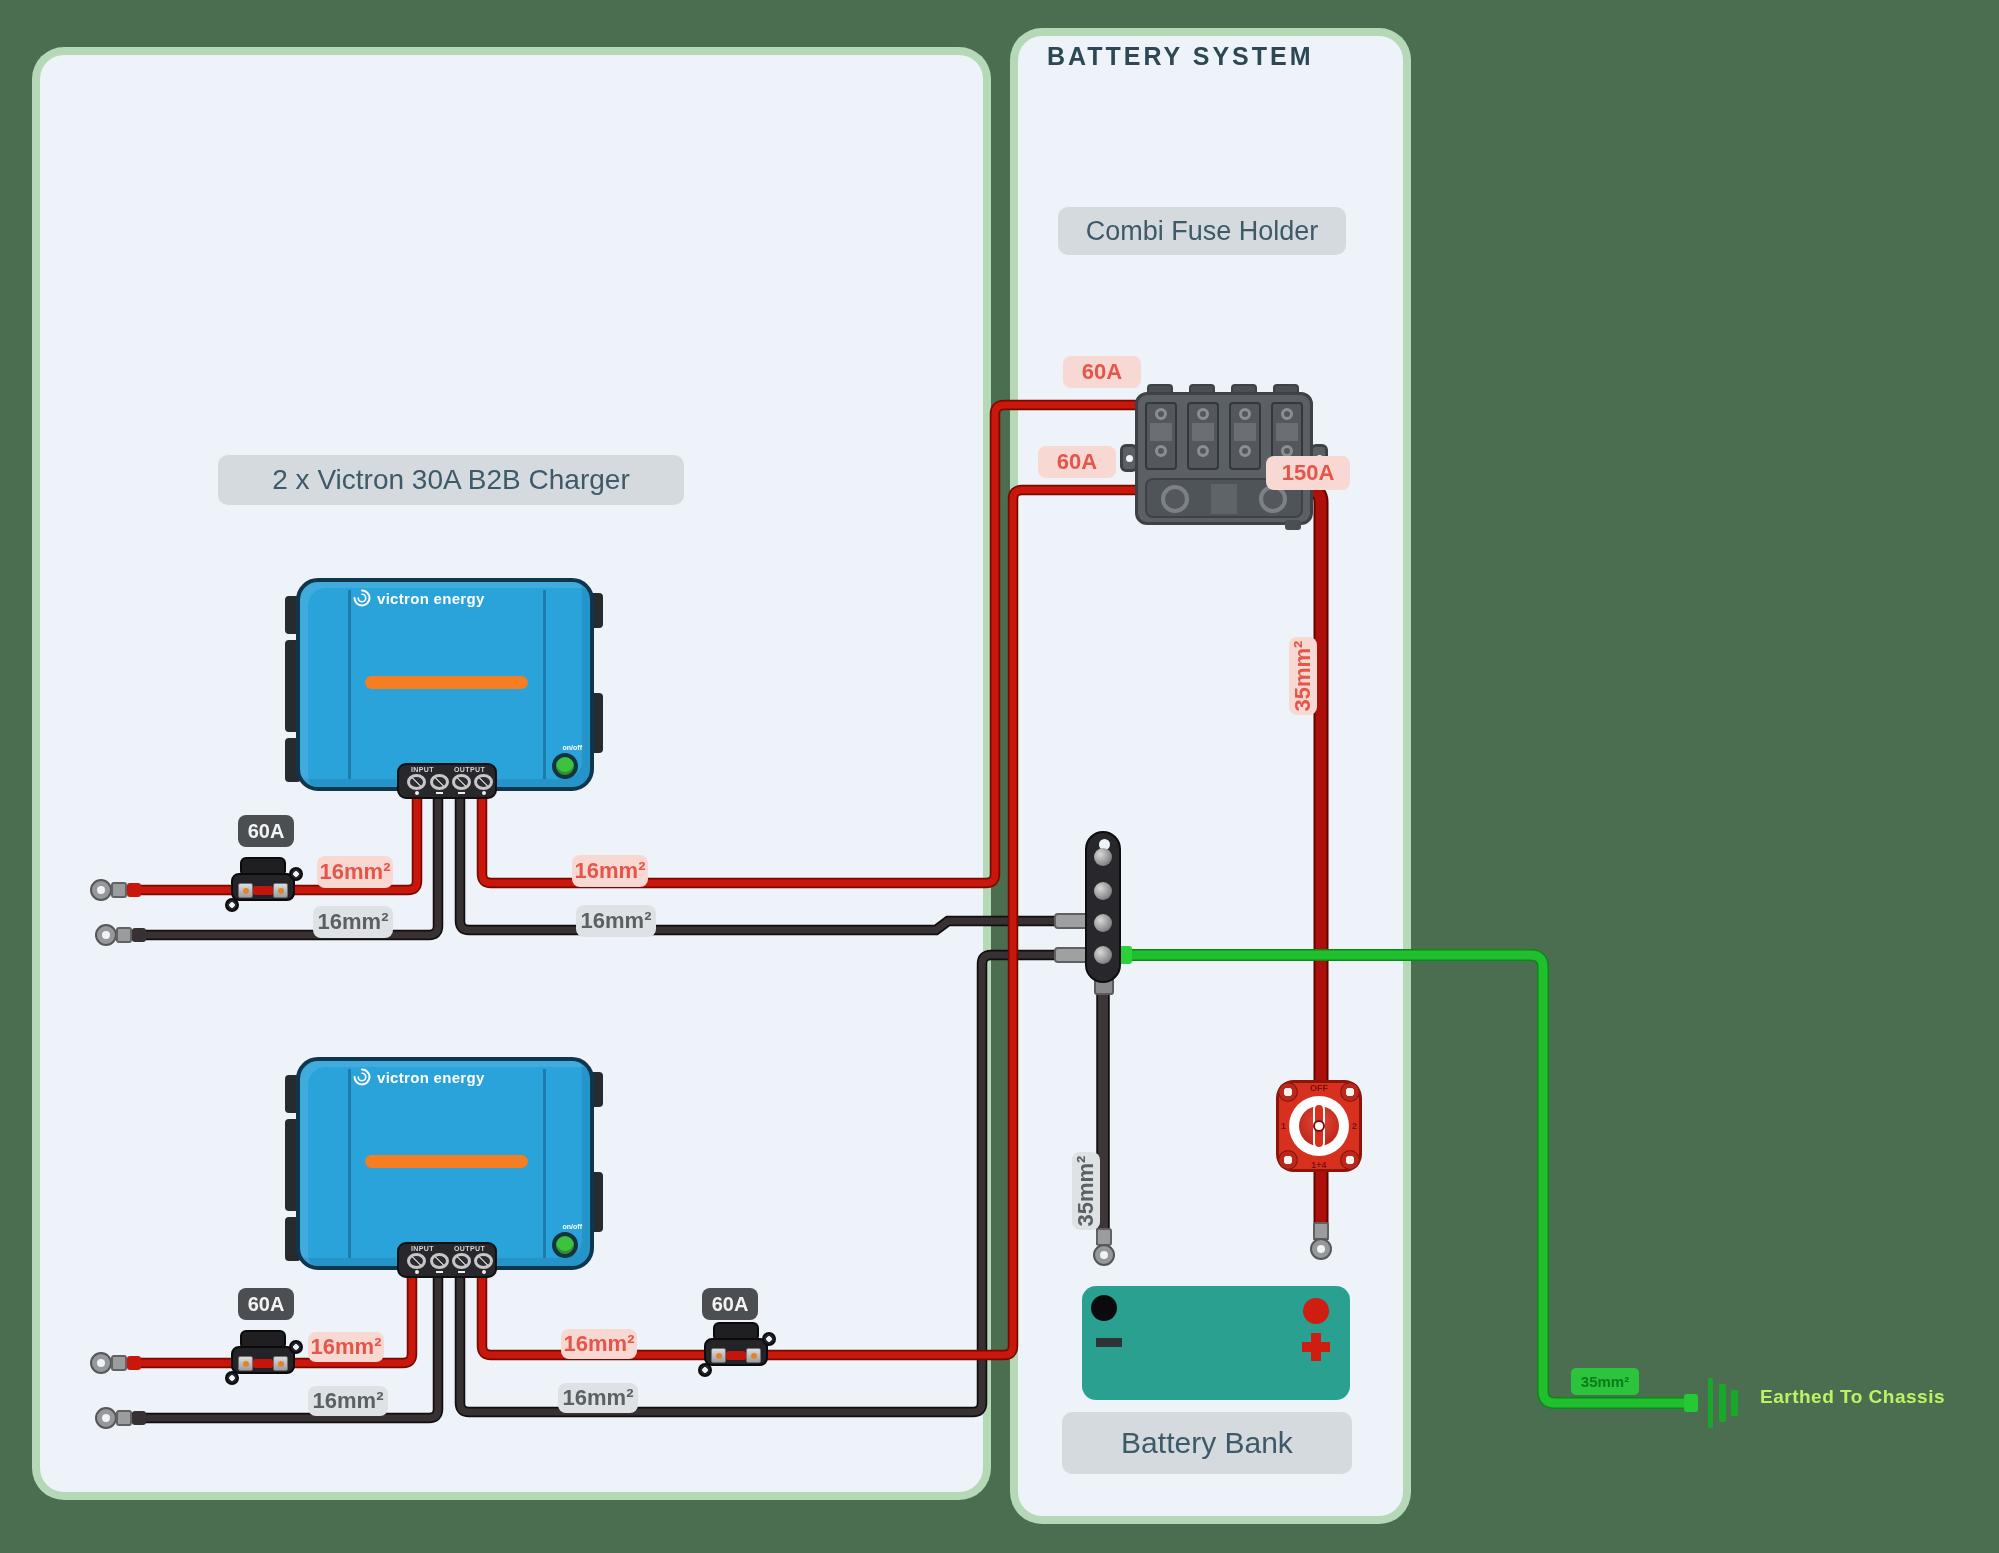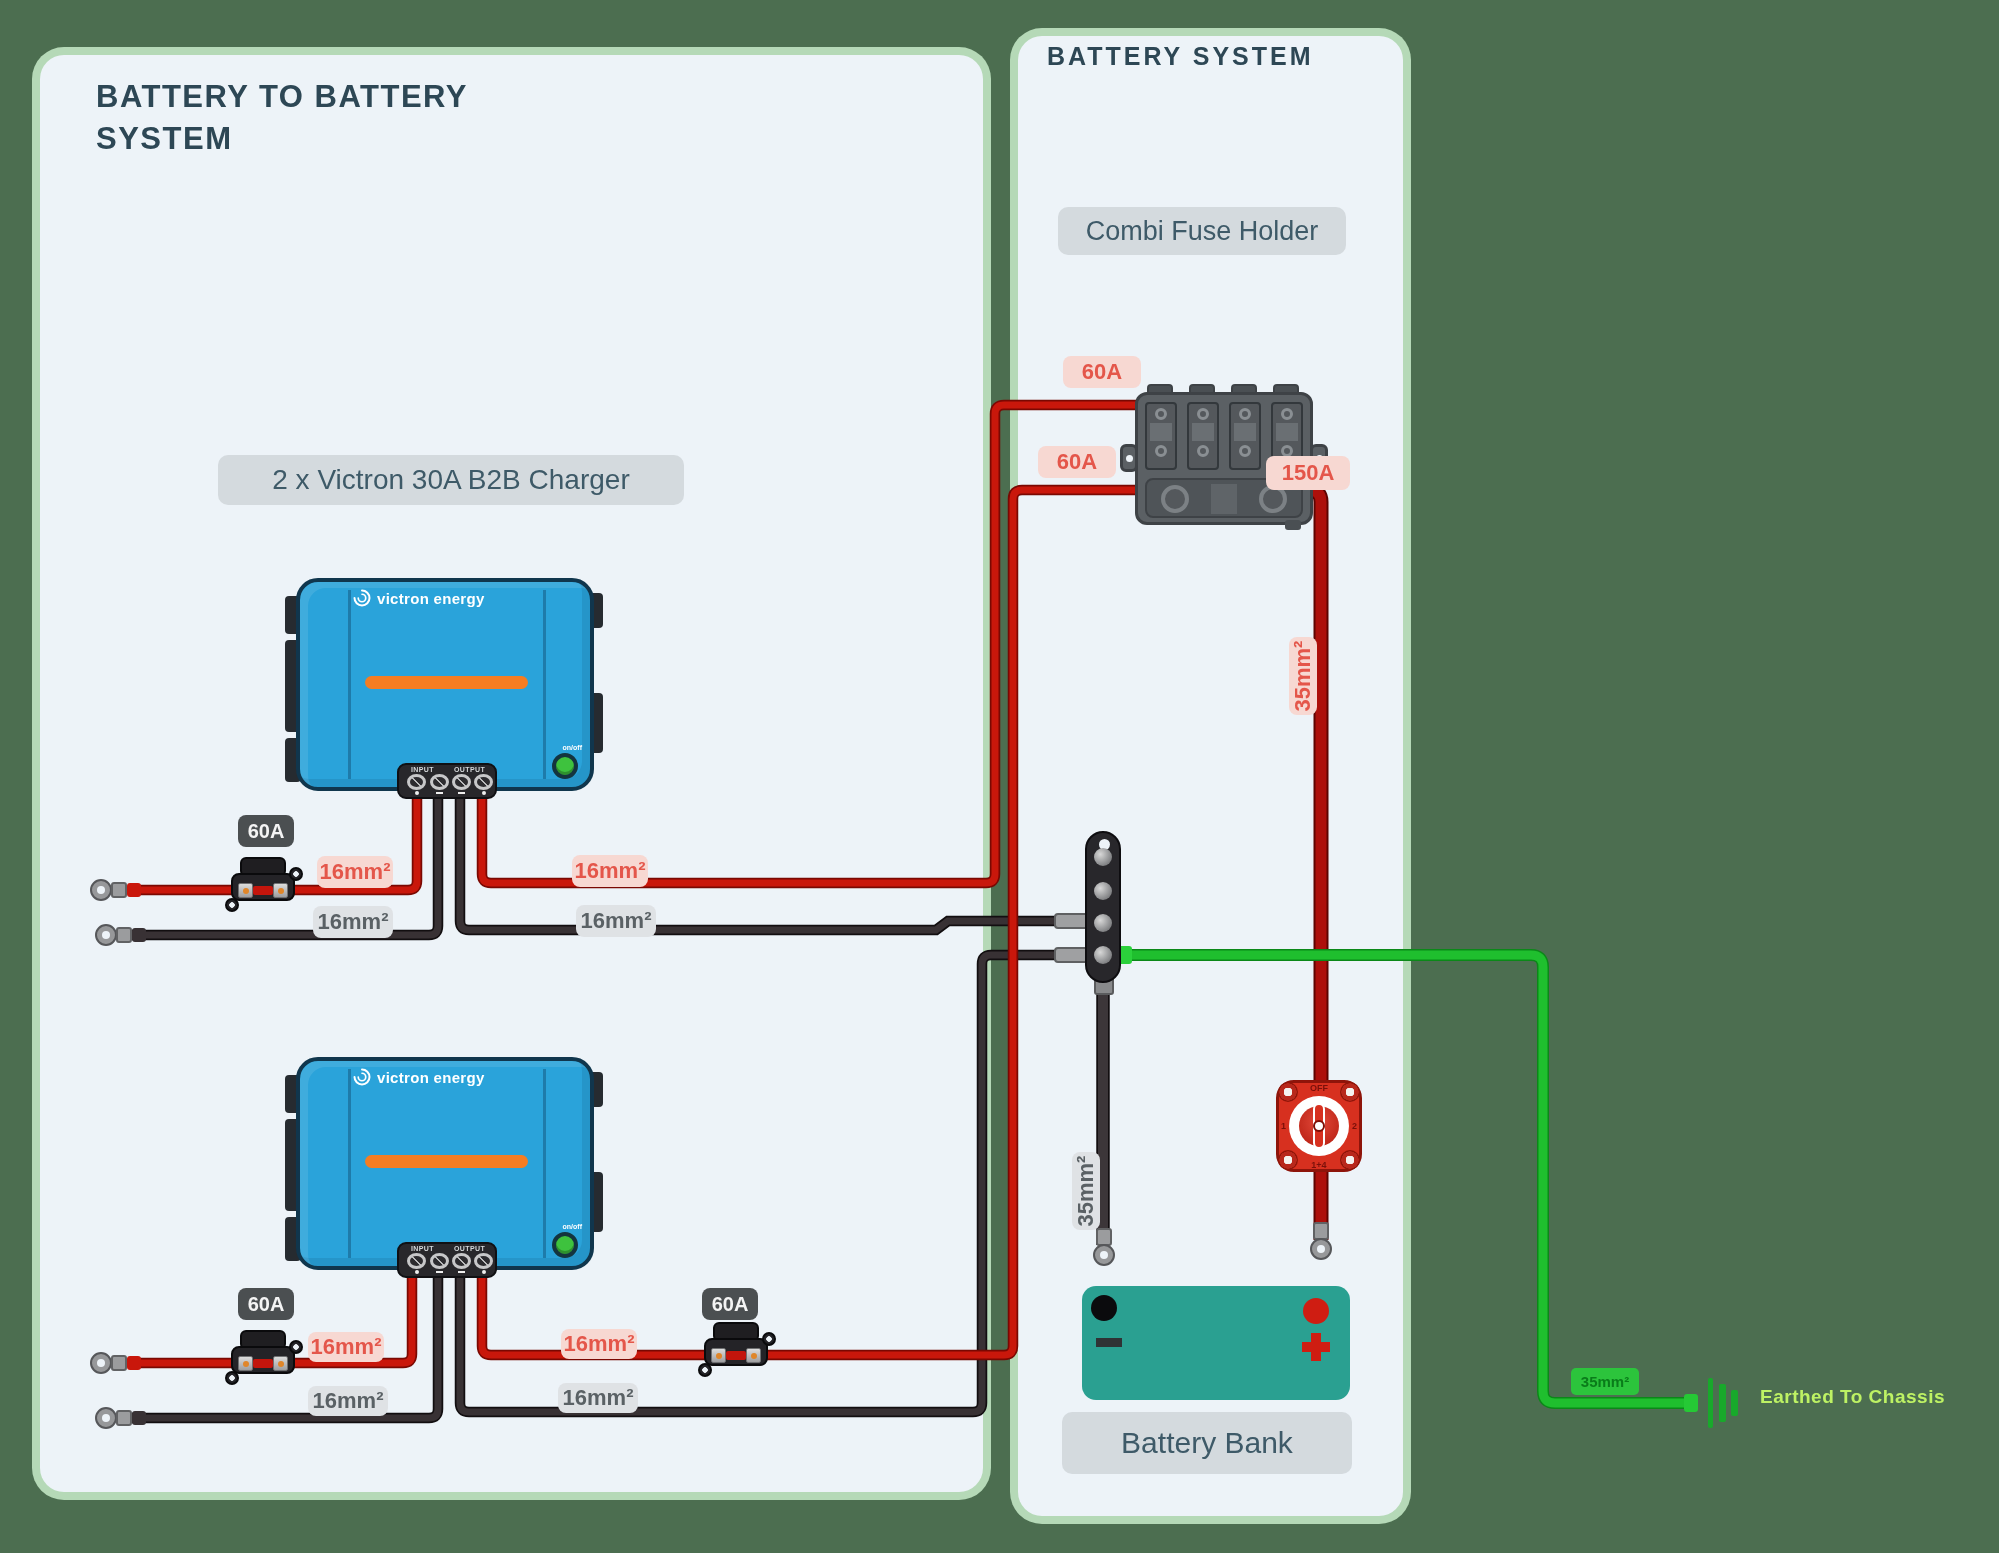--- a/index.html
+++ b/index.html
@@ -173,24 +173,20 @@
     background:#edf3f8; border-radius:50%; }
 </style>
 </head>
 <body>
 
 <div id="canvas">
 
   <div id="left-panel" class="panel"></div>
   <div id="right-panel" class="panel"></div>
 
-  <div id="left-title" class="title">
-    <div>BATTERY TO BATTERY</div>
-    <div>SYSTEM</div>
-  </div>
   <div id="right-title" class="title">BATTERY SYSTEM</div>
 
   <div class="badge gray-lg" style="left:218px; top:455px; width:466px; height:50px; font-size:28px;">2 x Victron 30A B2B Charger</div>
   <div class="badge gray-lg" style="left:1062px; top:1412px; width:290px; height:62px; font-size:30px;">Battery Bank</div>
   <div class="badge gray-lg" style="left:1058px; top:207px; width:288px; height:48px; font-size:27px;">Combi Fuse Holder</div>
 
   <svg id="wires" width="1999" height="1553" viewBox="0 0 1999 1553">
 
     <path d="M 128 890 H 408 Q 417 890 417 881 V 795" stroke="#7a0802" stroke-width="10.5" fill="none"></path>
     <path d="M 128 890 H 408 Q 417 890 417 881 V 795" stroke="#c9170b" stroke-width="7" fill="none"></path>

